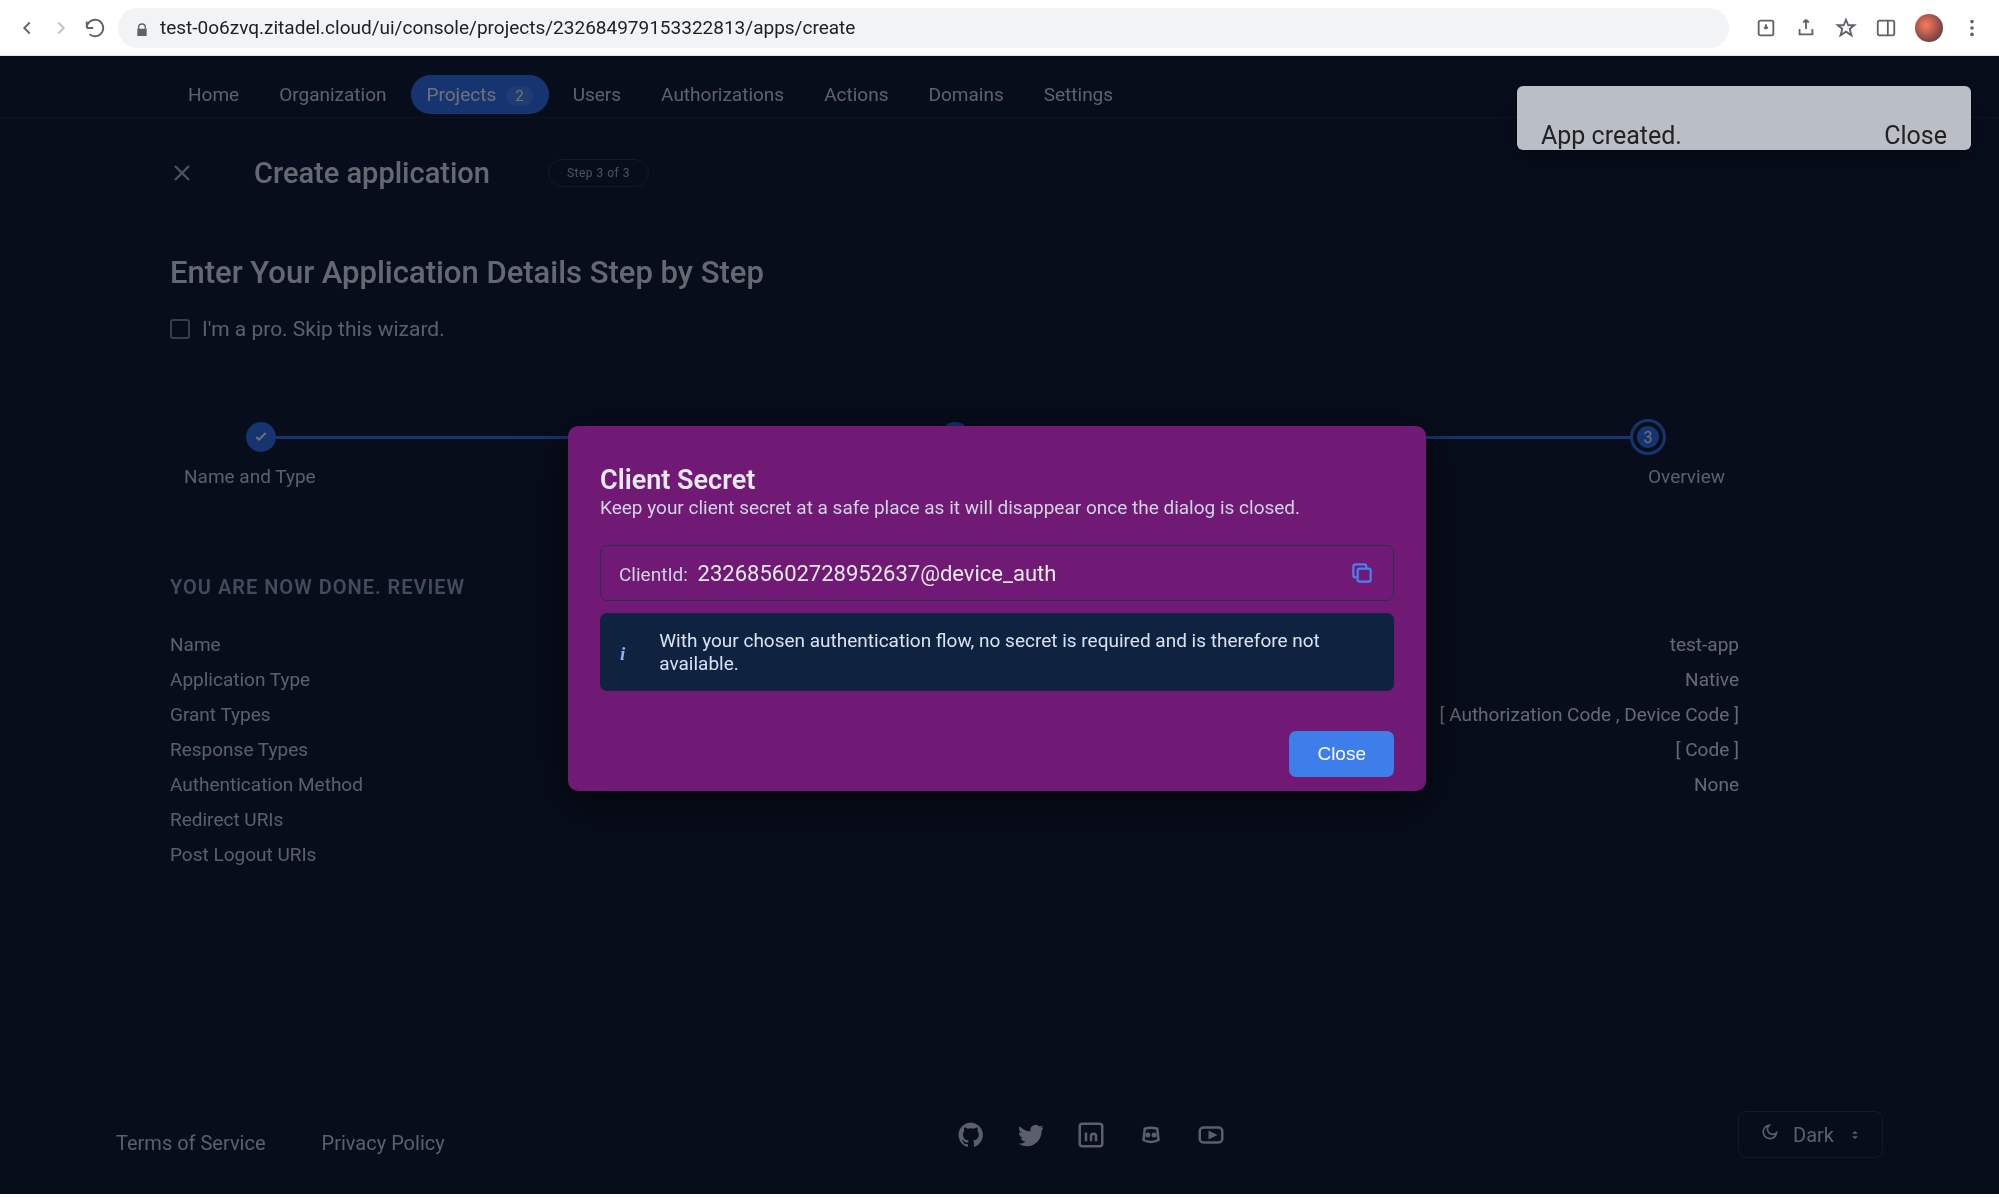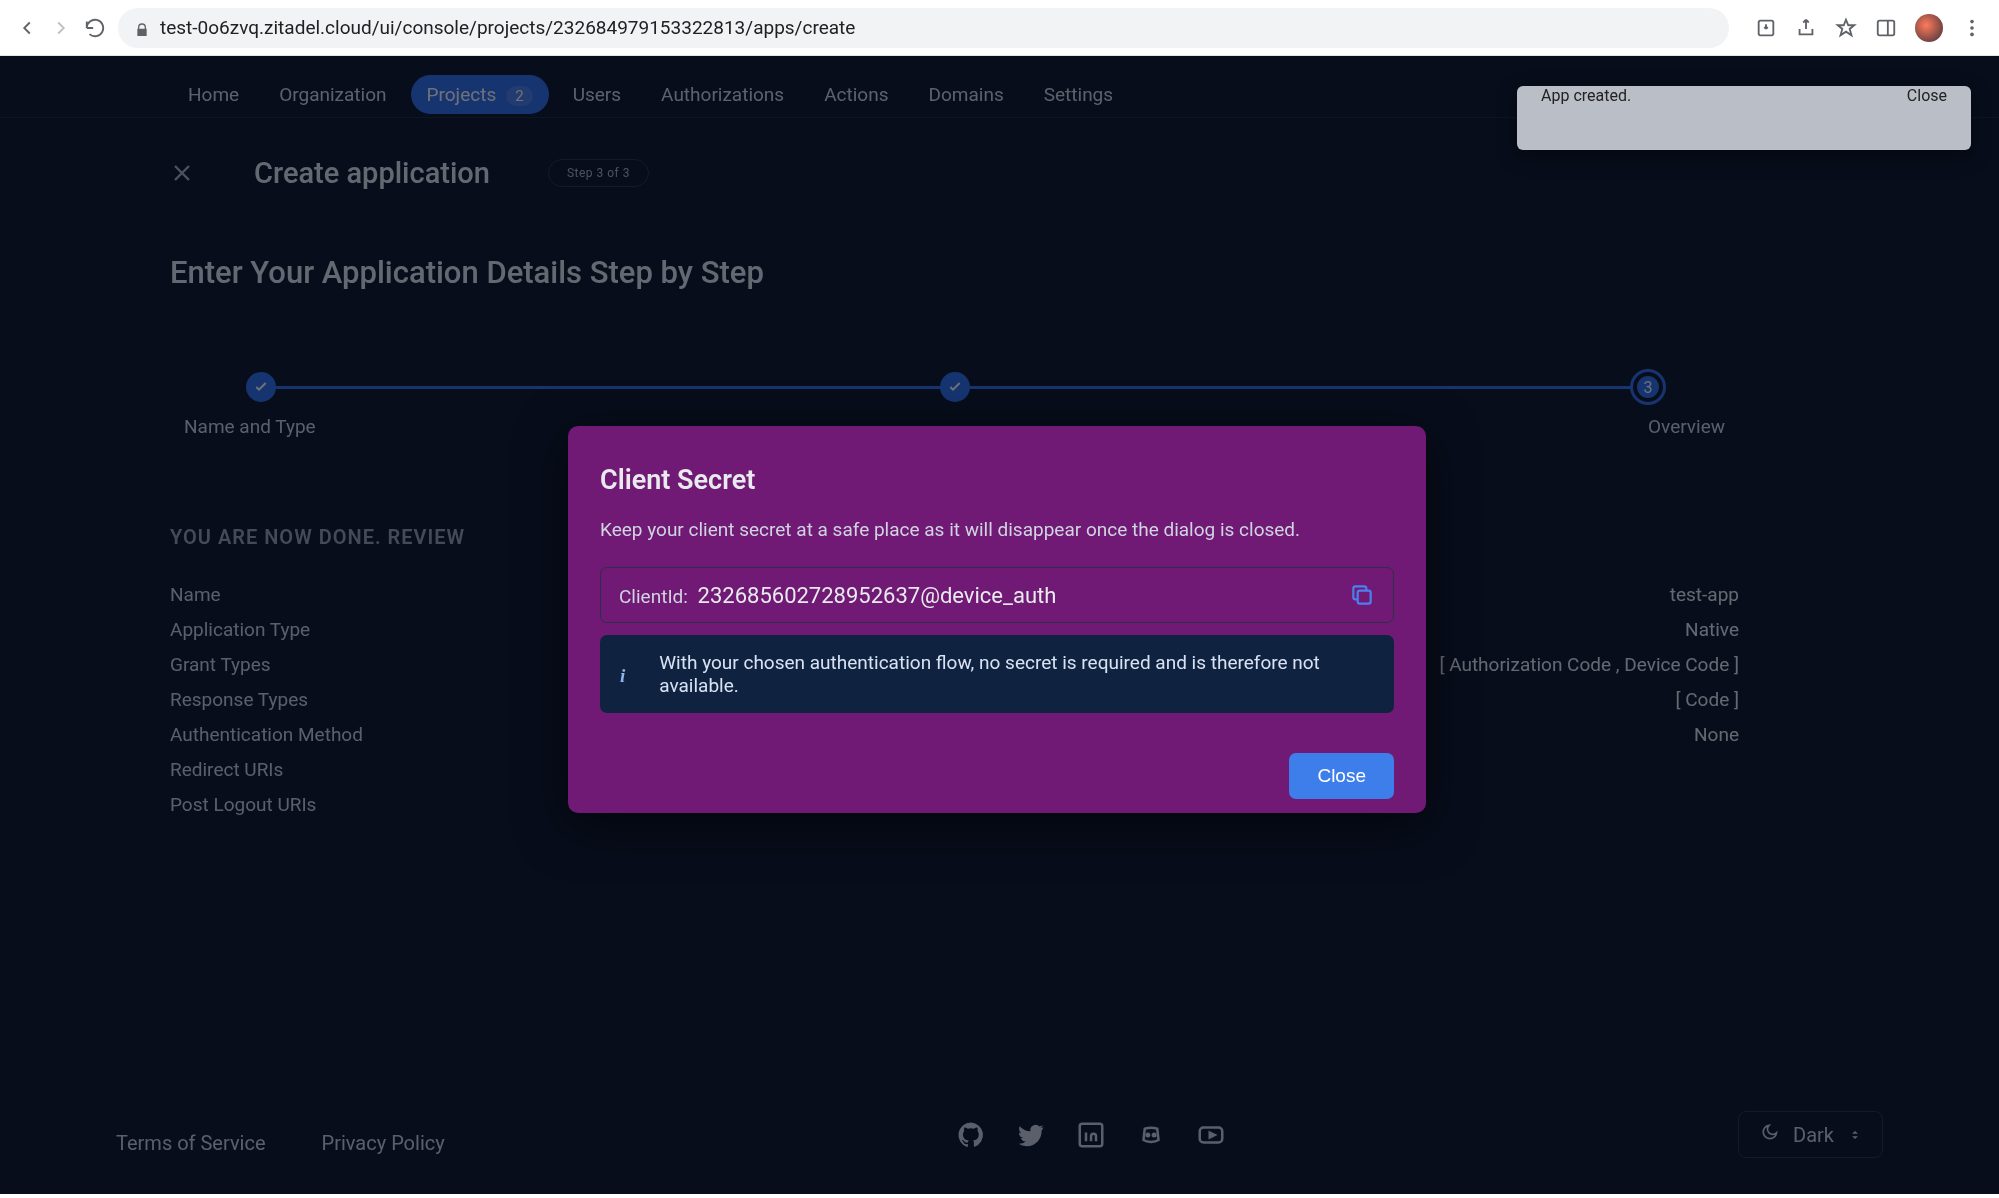--- a/index.html
+++ b/index.html
@@ -16,21 +16,21 @@
 
   
   .app { background: #0b1122; height: 1138px; position: relative; color: #e8eaed; }
   .topnav { height: 62px; display: flex; align-items: center; padding: 0 40px 0 172px; gap: 8px; border-bottom: 1px solid #1a2236; }
   .nav-item { padding: 8px 16px; border-radius: 20px; font-size: 19px; color: #d6dae3; cursor: pointer; display: flex; align-items: center; gap: 10px; }
   .nav-item.active { background: #2f6fed; color: #fff; align-items: flex-end; }
   .nav-badge { background: #1d2a4a; color: #cdd6e6; font-size: 15px; padding: 1px 9px; border-radius: 10px; }
   .nav-item.active .nav-badge { background: #4a80ef; color: #fff; }
 
   
-  .toast { position: absolute; top: 30px; right: 28px; width: 454px; height: 64px; background: #b9bec7; color: #222; display: flex; align-items: flex-start; justify-content: space-between; padding: 0 24px; border-radius: 6px; font-size: 16px; box-shadow: 0 6px 20px rgba(0,0,0,0.4); }
+  .toast { position: absolute; top: 30px; right: 28px; width: 454px; height: 64px; background: #b9bec7; color: #222; display: flex; align-items: flex-end; justify-content: space-between; padding: 0 24px; border-radius: 6px; font-size: 25px; box-shadow: 0 6px 20px rgba(0,0,0,0.4); }
   .toast .close-link { color: #222; cursor: pointer; }
 
   
   .page { padding: 38px 260px 0 170px; position: relative; }
   .title-row { display: flex; align-items: center; gap: 30px; }
   .close-x { width: 24px; height: 24px; color: #aeb4c4; cursor: pointer; margin-right: 30px; }
   .page-title { font-size: 29px; font-weight: 500; color: #e8eaed; }
   .step-chip { margin-left: 28px; font-size: 12px; color: #aeb4c4; border: 1px solid #2a3145; padding: 6px 18px; border-radius: 20px; letter-spacing: 0.5px; }
 
   .subhead { margin-top: 64px; font-size: 31px; font-weight: 500; color: #e8eaed; }
@@ -63,21 +63,21 @@
   .footer-social { display: flex; gap: 30px; }
   .social-i { width: 30px; height: 30px; color: #cfd4e0; }
   .theme-switch { display: flex; align-items: center; gap: 14px; border: 1px solid #2a3145; padding: 10px 20px; border-radius: 8px; cursor: pointer; }
 
   
   .dim { position: absolute; inset: 0; background: rgba(6,10,22,0.58); }
 
   
   .modal { position: absolute; top: 370px; left: 568px; width: 858px; background: #701a75; border-radius: 10px; padding: 38px 32px 14px 32px; box-shadow: 0 12px 50px rgba(0,0,0,0.6); }
   .modal-title { font-size: 27px; font-weight: 600; color: #e8eaed; }
-  .modal-sub { font-size: 19px; color: #cfd4e0; margin-top: 22px; }
+  .modal-sub { font-size: 19px; color: #cfd4e0; }
   .cid-box { margin-top: 26px; border: 1px solid #2a3145; border-radius: 7px; padding: 14px 18px; display: flex; align-items: center; justify-content: space-between; }
   .cid-text { font-size: 19px; color: #cfd4e0; }
   .cid-text .val { font-size: 22px; color: #e8eaed; margin-left: 5px; }
   .copy-icon { width: 26px; height: 26px; color: #4a80ef; cursor: pointer; }
   .info-box { margin-top: 12px; background: #0f2340; border-radius: 7px; padding: 16px 20px; display: flex; align-items: center; gap: 22px; font-size: 19px; color: #d9e2f4; }
   .info-i { width: 18px; height: 18px; color: #8fb3ea; font-style: italic; font-family: serif; font-weight: bold; }
   .modal-actions { margin-top: 40px; display: flex; justify-content: flex-end; }
   .btn-close { background: #3d7eea; color: #fff; border: none; padding: 12px 28px; border-radius: 7px; font-size: 19px; cursor: pointer; }
 
   a { text-decoration: none; color: inherit; margin-top: 16px; }
@@ -178,20 +178,24 @@
       <span class="close-x">
         <svg viewBox="0 0 24 24" width="24" height="24" fill="none" stroke="currentColor" stroke-width="2.4">
             <path d="M5 5l14 14M19 5L5 19"></path>
           </svg>
       </span>
       <span class="page-title">Create application</span>
       <span class="step-chip">Step 3 of 3</span>
     </div>
 
     <div class="subhead">Enter Your Application Details Step by Step</div>
+    <div class="skip-row">
+      <span class="checkbox"></span>
+      <span>I'm a pro. Skip this wizard.</span>
+    </div>
 
     <div class="stepper">
       <div class="step-line"></div>
       <div class="step-dot done">
         <svg viewBox="0 0 24 24" width="16" height="16" fill="none" stroke="#fff" stroke-width="3">
             <path d="M5 12l4 4 10-10"></path>
           </svg>
       </div>
       <div class="step-dot mid">
         <svg viewBox="0 0 24 24" width="16" height="16" fill="none" stroke="#fff" stroke-width="3">

